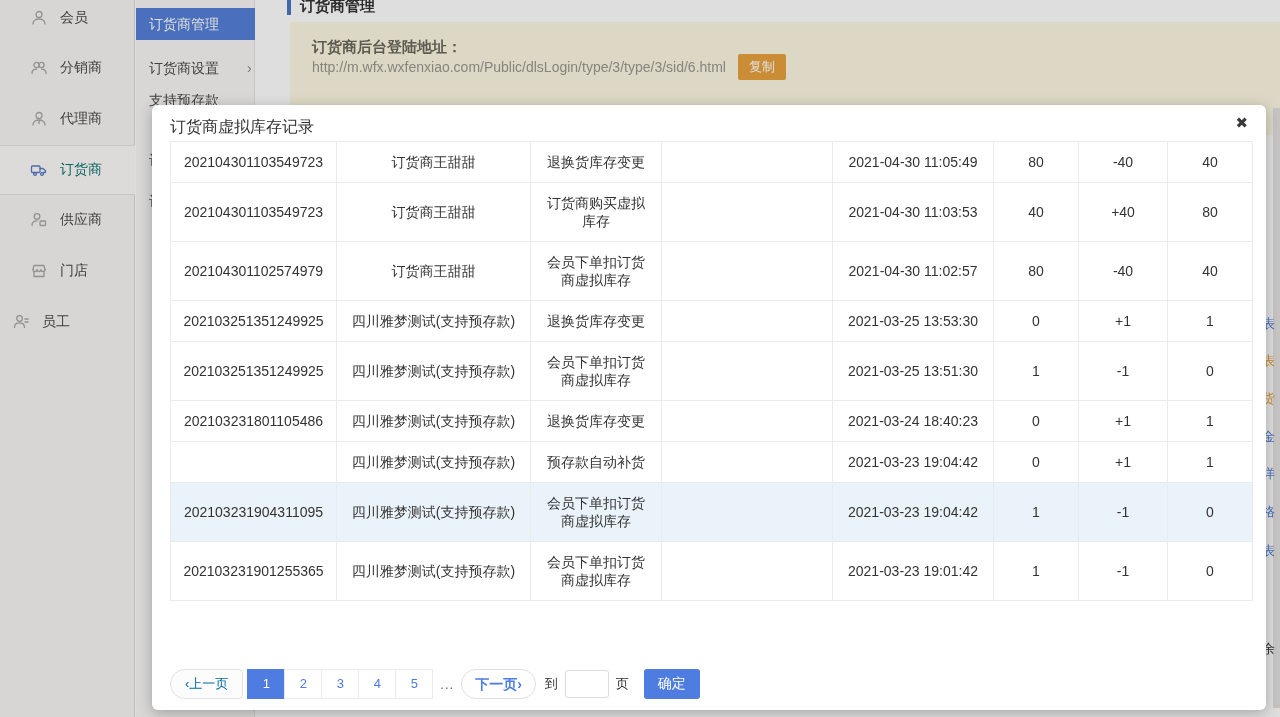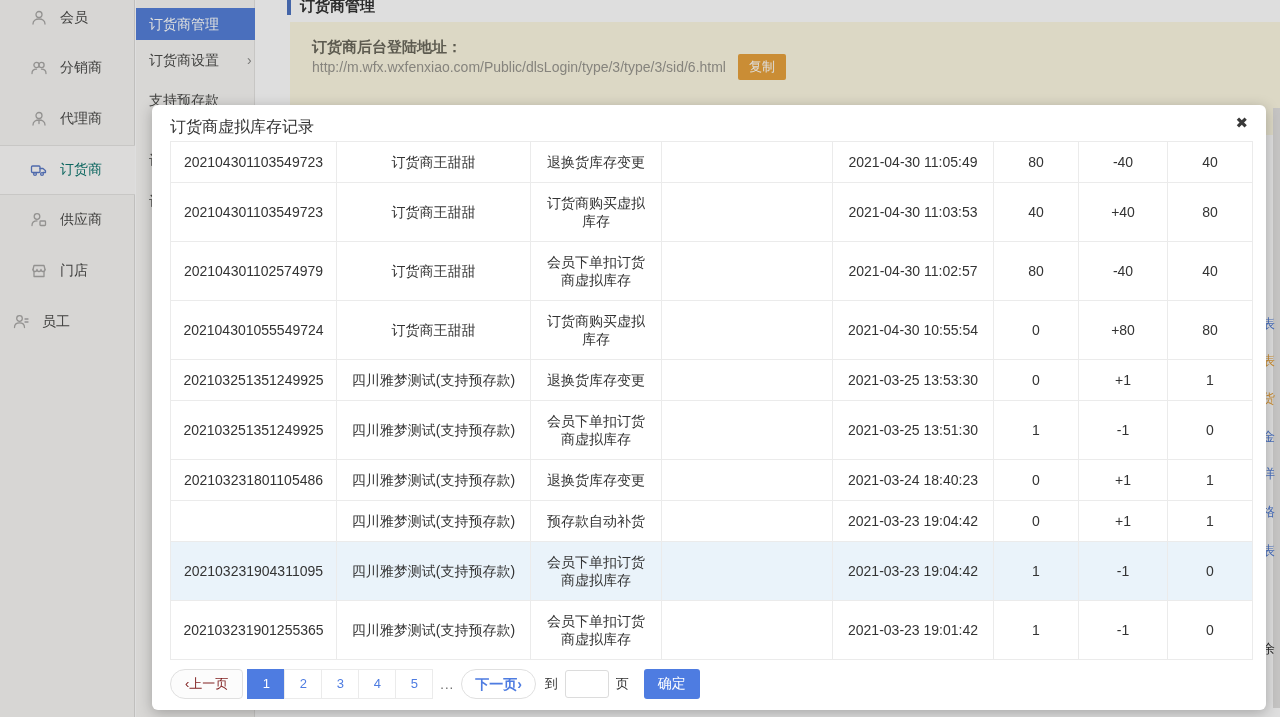--- a/index.html
+++ b/index.html
@@ -57,21 +57,21 @@
 
   table.rec { position:absolute; left:18px; top:36px; border-collapse:collapse;
               table-layout:fixed; width:1082px; }
   table.rec td { border:1px solid #ebebeb; text-align:center; font-size:14px; color:#333;
                  padding:11px 10px; line-height:18px; word-break:break-all; }
   tr.hl td { background:#eaf3fa; }
 
   
   .pager { position:absolute; left:18px; top:564px; display:flex; align-items:center; height:30px; }
   .pg-prev { height:30px; padding:0 14px; line-height:28px; background:#fcfcfc;
-             border:1px solid #e0e0e0; border-radius:15px 4px 4px 15px; color:#7f1d1d;
+             border:1px solid #e0e0e0; border-radius:15px 4px 4px 15px; color:#0369a1;
              font-size:13px; cursor:default; }
   .pg-num { width:38px; height:30px; line-height:28px; text-align:center; font-size:13px;
             color:#4e7ce1; background:#fff; border:1px solid #ebebeb; margin-left:-1px; cursor:pointer; }
   .pg-num.active { background:#4e7ce1; color:#fff; border-color:#4e7ce1; margin-left:4px; }
   .pg-ellipsis { margin:0 7px; color:#666; font-size:13px; letter-spacing:1px; }
   .pg-next { height:30px; padding:0 13px; line-height:28px; background:#fff;
              border:1px solid #e0e0e0; border-radius:15px; color:#4e7ce1; font-size:14px;
              font-weight:bold; cursor:pointer; margin-right:9px; }
   .pg-to, .pg-unit { font-size:13px; color:#333; }
   .pg-input { width:44px; height:28px; border:1px solid #dcdcdc; border-radius:3px;
@@ -153,21 +153,21 @@
           </svg>
         </span>
         <span>员工</span>
       </div>
     </div>
 
   <div class="submenu">
       <div class="sm-item active" style="top: 8px;">
         <span>订货商管理</span>
       </div>
-      <div class="sm-item" style="top: 44px;">
+      <div class="sm-item" style="top: 52px;">
         <span>订货商设置</span>
         <span class="chev">›</span>
       </div>
       <div class="sm-item" style="top: 84px;">
         <span>支持预存款</span>
       </div>
       <div class="sm-item frag" style="top: 150px;">
         <span>订</span>
       </div>
       <div class="sm-item frag" style="top: 191px;">
@@ -239,30 +239,20 @@
             <td>202104301102574979</td>
             <td>订货商王甜甜</td>
             <td>会员下单扣订货商虚拟库存</td>
             <td></td>
             <td>2021-04-30 11:02:57</td>
             <td>80</td>
             <td>-40</td>
             <td>40</td>
           </tr>
           <tr class="">
-            <td>202104301055549724</td>
-            <td>订货商王甜甜</td>
-            <td>订货商购买虚拟库存</td>
-            <td></td>
-            <td>2021-04-30 10:55:54</td>
-            <td>0</td>
-            <td>+80</td>
-            <td>80</td>
-          </tr>
-          <tr class="">
             <td>202103251351249925</td>
             <td>四川雅梦测试(支持预存款)</td>
             <td>退换货库存变更</td>
             <td></td>
             <td>2021-03-25 13:53:30</td>
             <td>0</td>
             <td>+1</td>
             <td>1</td>
           </tr>
           <tr class="">

